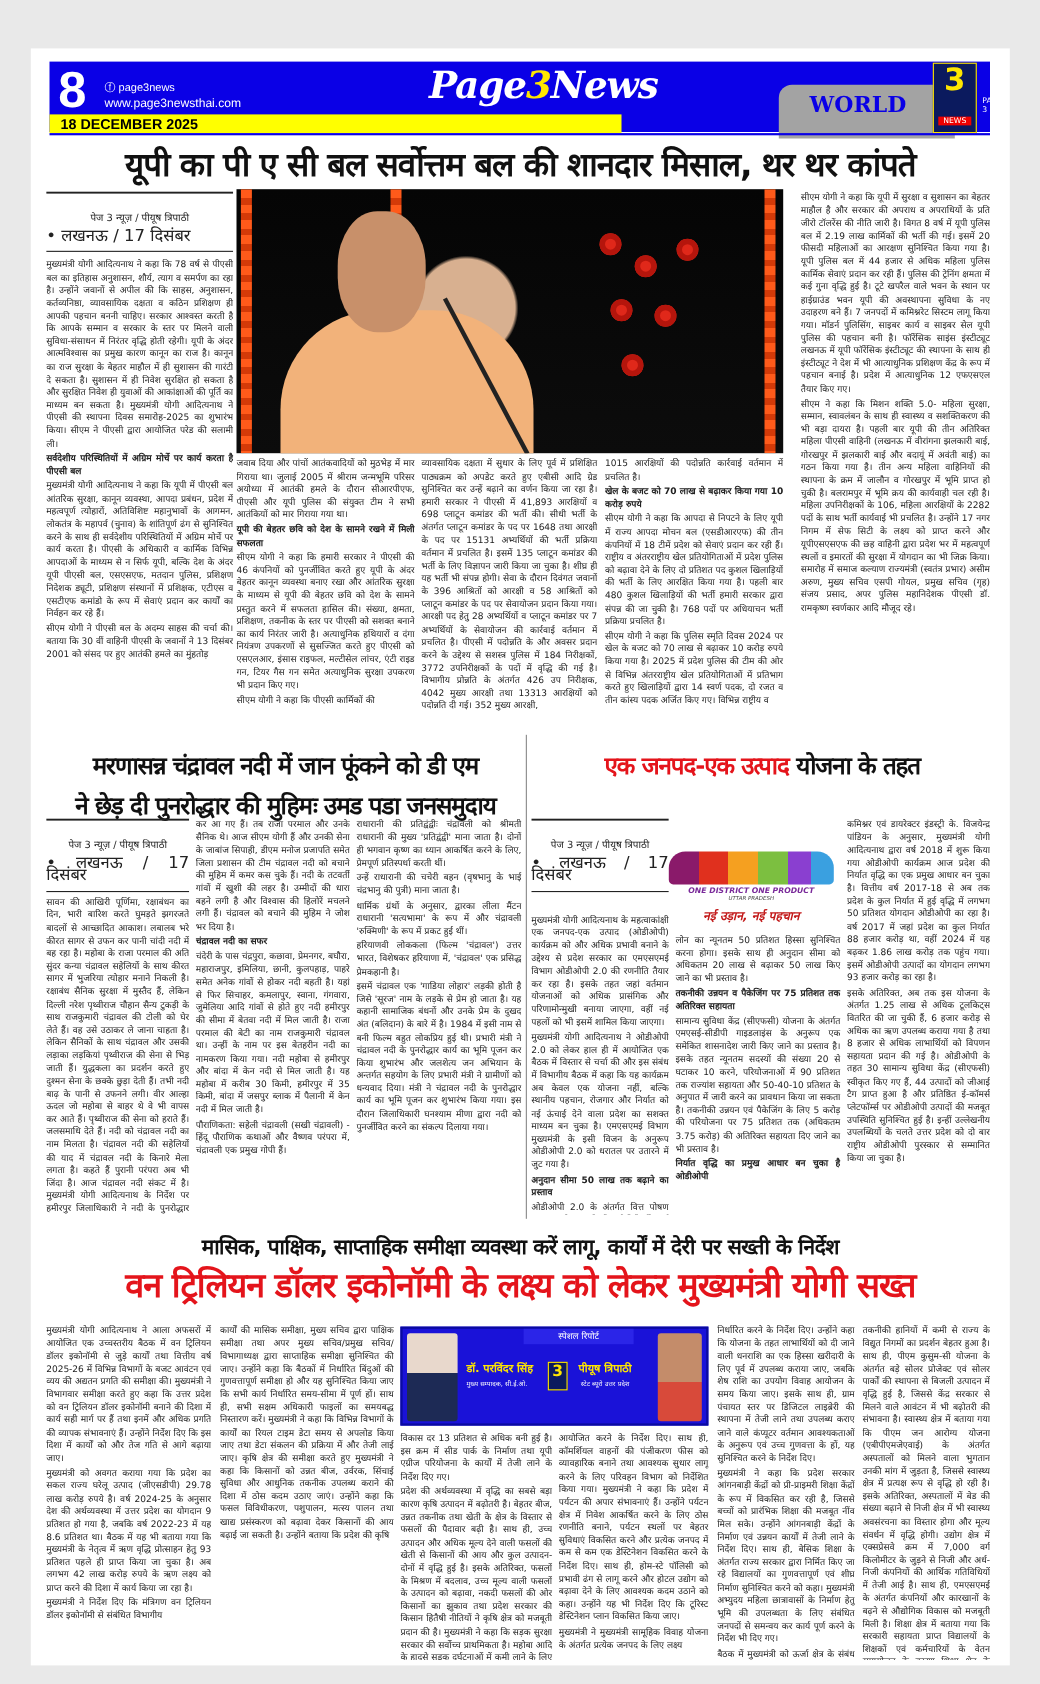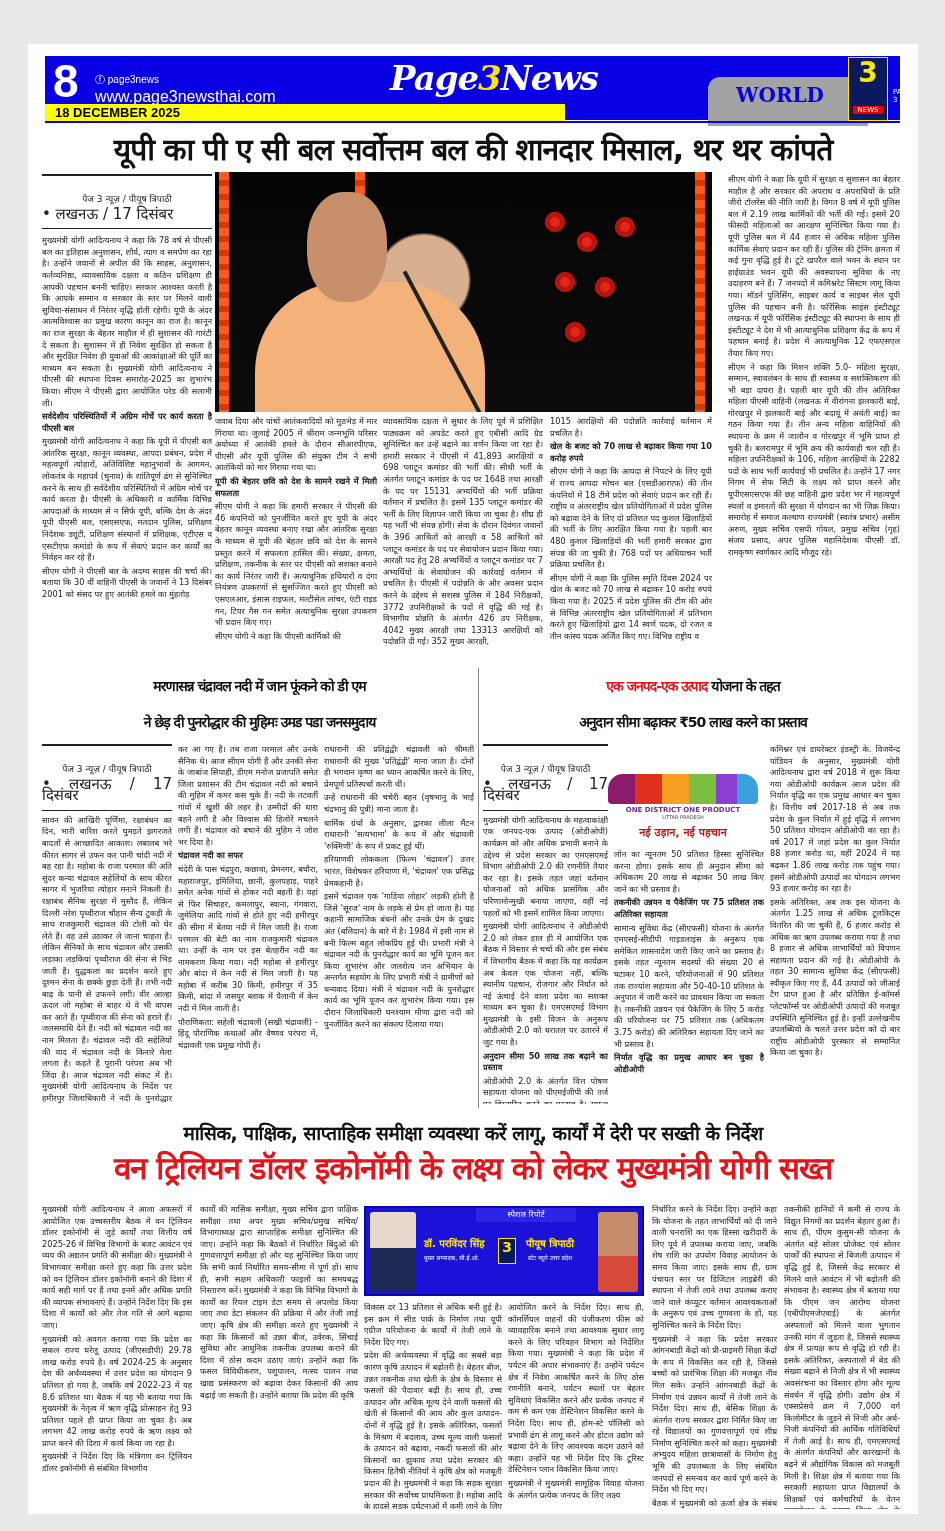--- a/index.html
+++ b/index.html
@@ -1,21 +1,21 @@
 <!DOCTYPE html>
 <html><head>
 <meta charset="utf-8">
 <style>
   * { box-sizing: border-box; margin: 0; padding: 0; }
   body { width: 945px; height: 1531px; background: #e9e9e9; font-family: "DejaVu Sans", sans-serif; color: #111; overflow: hidden; }
   .page { position: absolute; left: 28px; top: 44px; width: 890px; height: 1470px; background: #fff; }
   .masthead { position: absolute; left: 17px; top: 12px; width: 855px; height: 64px; background: #0a00e6; }
   .masthead .pageno { position: absolute; left: 8px; top: 2px; font-family: "Liberation Sans", sans-serif; font-weight: bold; color: #fff; font-size: 46px; line-height: 46px; }
   .masthead .fb { position: absolute; left: 50px; top: 17px; color: #fff; font-size: 10px; font-family: "Liberation Sans", sans-serif; }
-  .masthead .site { position: absolute; left: 50px; top: 32px; color: #fff; font-size: 16px; font-family: "Liberation Sans", sans-serif; }
+  .masthead .site { position: absolute; left: 50px; top: 32px; color: #fff; font-size: 11px; font-family: "Liberation Sans", sans-serif; }
   .masthead .logo { position: absolute; left: 345px; top: 2px; color: #fff; font-family: "DejaVu Serif", serif; font-size: 34px; font-weight: bold; font-style: italic; letter-spacing: -1px; }
   .masthead .logo .three { color: #ffe600; }
   .datebar { position: absolute; left: 17px; top: 60px; width: 520px; height: 17px; background: #ffff00; font-family: "Liberation Sans", sans-serif; font-weight: bold; font-size: 13px; line-height: 17px; padding-left: 10px; color: #000; }
   .worldtab { position: absolute; left: 680px; top: 33px; width: 160px; height: 49px; background: #a3a3a3; border-top-left-radius: 12px; }
   .worldtab span { position: absolute; left: 28px; top: 6px; font-family: "DejaVu Serif", serif; font-weight: bold; color: #0a00e6; font-size: 20px; }
   .badge3 { position: absolute; left: 820px; top: 13px; width: 40px; height: 64px; background: #0b1a5e; border: 1px solid #ffe600; text-align: center; color: #ffe600; }
   .badge3 .n { font-size: 28px; font-weight: bold; line-height: 30px; }
   .badge3 .p { font-size: 7px; color: #fff; margin-left: 44px; }
   .badge3 .nw { font-size: 7px; background: #e00; color: #fff; margin: 2px 4px 0; }
   .bluerule { position: absolute; left: 17px; top: 77px; width: 855px; height: 2px; background: #0a00e6; }
@@ -26,22 +26,22 @@
   .col { position: absolute; font-size: 8.2px; line-height: 11.6px; text-align: justify; color: #222; overflow: hidden; font-family: "DejaVu Sans", sans-serif; }
   .col p { margin-bottom: 2px; }
   .col p.sub { font-weight: bold; }
   .photo { position: absolute; left: 187px; top: 128px; width: 497px; height: 240px; background: radial-gradient(circle at 42% 45%, #d8b090 0 14%, transparent 15%), linear-gradient(180deg, #050505, #0c0c0c); overflow: hidden; }
   .photo .robe { position: absolute; left: 40px; top: 110px; width: 230px; height: 140px; background: #f2b27a; border-radius: 90px 90px 0 0; }
   .photo .head { position: absolute; left: 92px; top: 20px; width: 80px; height: 110px; background: #c8906a; border-radius: 45%; }
   .photo .lights { position: absolute; top: 0; width: 10px; height: 240px; background: repeating-linear-gradient(180deg, #ff5a1a 0 8px, #d43a08 8px 14px); }
   .photo .flower { position: absolute; width: 20px; height: 20px; border-radius: 50%; background: #e0281a; box-shadow: inset 0 0 0 5px #b5150c; }
   .photo .mic { position: absolute; left: 225px; top: 90px; width: 4px; height: 160px; background: #222; transform: rotate(-28deg); }
 
-  h2.sec { position: absolute; font-size: 14px; font-weight: bold; text-align: center; line-height: 36px; letter-spacing: -1px; }
-  .odop { position: absolute; left: 580px; top: 730px; width: 150px; height: 70px; text-align: center; }
+  h2.sec { position: absolute; font-size: 22px; font-weight: bold; text-align: center; line-height: 36px; letter-spacing: -1px; margin-top: 12px; }
+  .odop { position: absolute; left: 580px; top: 730px; width: 150px; height: 70px; text-align: center; font-style: italic; }
   .odop .wheel { height: 30px; background: linear-gradient(90deg, #8a1a6a 0 18%, #e0301e 18% 36%, #f5a020 36% 54%, #7cbf40 54% 72%, #8a3fd0 72% 86%, #3aa0e0 86%); border-radius: 15px 15px 4px 4px; }
   .odop .t1 { font-size: 7px; color: #7a2a9a; font-weight: bold; margin-top: 2px; }
   .odop .t2 { font-size: 5px; color: #444; }
   .odop .t3 { font-size: 11px; color: #c21818; font-weight: bold; margin-top: 4px; }
 
   .subhead { position: absolute; left: 20px; top: 1076px; width: 850px; text-align: center; font-size: 19px; font-weight: bold; letter-spacing: -0.5px; }
   .redhead { position: absolute; left: 20px; top: 1102px; width: 850px; text-align: center; font-size: 31px; font-weight: bold; letter-spacing: -1px; color: #e4141b; }
   .special { position: absolute; left: 336px; top: 1162px; width: 280px; height: 90px; background: #1a12d8; border: 2px solid #0a0aa0; }
   .special .lbl { position: absolute; left: 110px; top: 0; width: 100px; height: 14px; font-size: 8px; color: #fff; text-align: center; background: #2b25e8; }
   .special .ph1 { position: absolute; left: 4px; top: 4px; width: 46px; height: 80px; background: linear-gradient(180deg, #e8d8cc 0 45%, #1d2a55 45%); border-radius: 3px; }
@@ -141,26 +141,25 @@
     <p>उन्हें राधारानी की चचेरी बहन (वृषभानु के भाई चंद्रभानु की पुत्री) माना जाता है।</p>
     <p>धार्मिक ग्रंथों के अनुसार, द्वारका लीला मैंटन राधारानी 'सत्यभामा' के रूप में और चंद्रावली 'रुक्मिणी' के रूप में प्रकट हुई थीं।</p>
     <p>हरियाणवी लोककला (फिल्म 'चंद्रावल') उत्तर भारत, विशेषकर हरियाणा में, 'चंद्रावल' एक प्रसिद्ध प्रेमकहानी है।</p>
     <p>इसमें चंद्रावल एक 'गाडिया लोहार' लड़की होती है जिसे 'सूरज' नाम के लड़के से प्रेम हो जाता है। यह कहानी सामाजिक बंधनों और उनके प्रेम के दुखद अंत (बलिदान) के बारे में है। 1984 में इसी नाम से बनी फिल्म बहुत लोकप्रिय हुई थी। प्रभारी मंत्री ने चंद्रावल नदी के पुनरोद्धार कार्य का भूमि पूजन कर किया शुभारंभ और जलशेत्य जन अभियान के अन्तर्गत सहयोग के लिए प्रभारी मंत्री ने ग्रामीणों को धन्यवाद दिया। मंत्री ने चंद्रावल नदी के पुनरोद्धार कार्य का भूमि पूजन कर शुभारंभ किया गया। इस दौरान जिलाधिकारी घनश्याम मीणा द्वारा नदी को पुनर्जीवित करने का संकल्प दिलाया गया।</p>
   </div>
 
   <div class="vrule" style="left:450px; top:624px; height:440px;"></div>
 
   <h2 class="sec" style="left:455px; top:624px; width:420px;">
     <div><span style="color:#e4141b">एक जनपद-एक उत्पाद</span> <span>योजना के तहत</span></div>
-    <div>अनुदान सीमा बढ़ाकर ₹50 लाख करने का प्रस्ताव</div>
   </h2>
   <div class="col" style="left:455px; top:700px; width:125px; height:360px;">
     <div class="byline">पेज 3 न्यूज़ / पीयूष त्रिपाठी</div>
     <div class="dateline">• लखनऊ /  17  दिसंबर</div>
-    <p style="margin-top:4px">मुख्यमंत्री योगी आदित्यनाथ के महत्वाकांक्षी एक जनपद-एक उत्पाद (ओडीओपी) कार्यक्रम को और अधिक प्रभावी बनाने के उद्देश्य से प्रदेश सरकार का एमएसएमई विभाग ओडीओपी 2.0 की रणनीति तैयार कर रहा है। इसके तहत जहां वर्तमान योजनाओं को अधिक प्रासंगिक और परिणामोन्मुखी बनाया जाएगा, वहीं नई पहलों को भी इसमें शामिल किया जाएगा।</p>
+    <p style="margin-top:20px">मुख्यमंत्री योगी आदित्यनाथ के महत्वाकांक्षी एक जनपद-एक उत्पाद (ओडीओपी) कार्यक्रम को और अधिक प्रभावी बनाने के उद्देश्य से प्रदेश सरकार का एमएसएमई विभाग ओडीओपी 2.0 की रणनीति तैयार कर रहा है। इसके तहत जहां वर्तमान योजनाओं को अधिक प्रासंगिक और परिणामोन्मुखी बनाया जाएगा, वहीं नई पहलों को भी इसमें शामिल किया जाएगा।</p>
     <p>मुख्यमंत्री योगी आदित्यनाथ ने ओडीओपी 2.0 को लेकर हाल ही में आयोजित एक बैठक में विस्तार से चर्चा की और इस संबंध में विभागीय बैठक में कहा कि यह कार्यक्रम अब केवल एक योजना नहीं, बल्कि स्थानीय पहचान, रोजगार और निर्यात को नई ऊंचाई देने वाला प्रदेश का सशक्त माध्यम बन चुका है। एमएसएमई विभाग मुख्यमंत्री के इसी विजन के अनुरूप ओडीओपी 2.0 को धरातल पर उतारने में जुट गया है।</p>
     <p class="sub">अनुदान सीमा 50 लाख तक बढ़ाने का प्रस्ताव</p>
     <p>ओडीओपी 2.0 के अंतर्गत वित्त पोषण सहायता योजना को पीएमईजीपी की तर्ज पर विस्तारित करने का प्रस्ताव है। सफल इकाइयों को तकनीकी उन्नयन, गुणवत्ता सुधार और पैकेजिंग के लिए एक-ऑन लोन प्रदान किया जाएगा। द्वितीय ऋण के लिए प्रथम ऋण की समयबद्ध अदायगी अनिवार्य होगी तथा टर्म</p>
   </div>
   <div class="odop">
     <div class="wheel"></div>
     <div class="t1">ONE DISTRICT ONE PRODUCT</div>
     <div class="t2">UTTAR PRADESH</div>
     <div class="t3">नई उड़ान, नई पहचान</div>
   </div>

